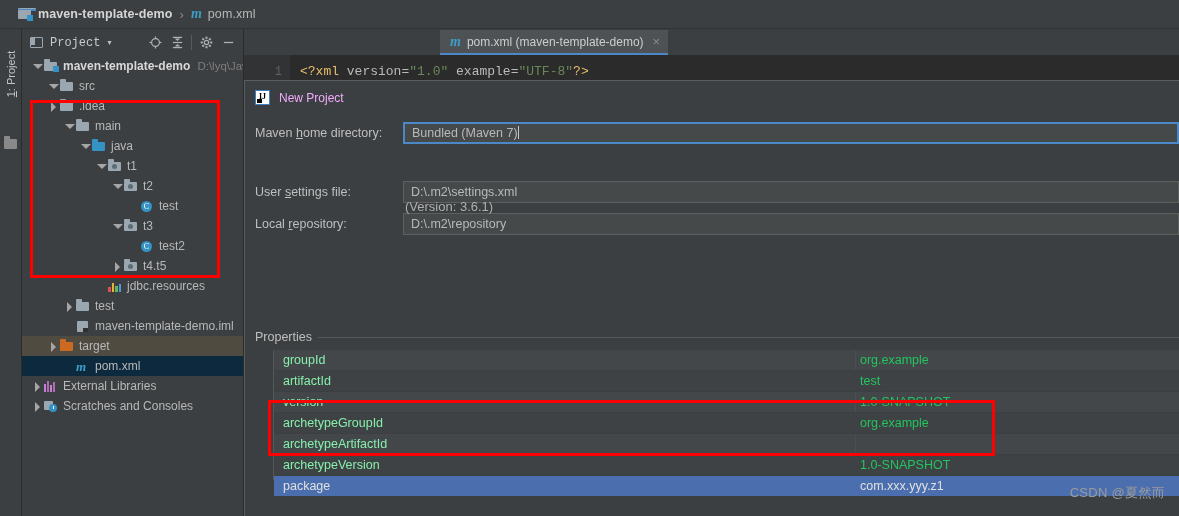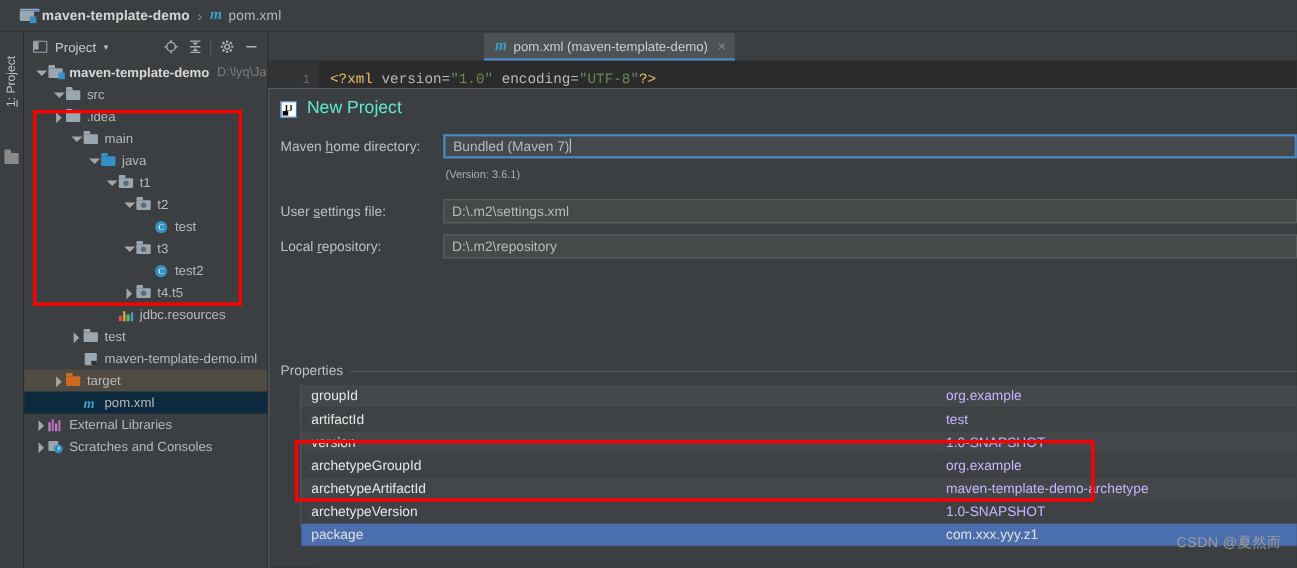--- a/index.html
+++ b/index.html
@@ -70,21 +70,21 @@
   .project-panel {
     position:absolute; left:22px; top:29px;
     width:222px; height:487px;
     background:#3c3f41;
     border-right:1px solid #2b2b2b;
   }
   .pp-header {
     position:absolute; left:0; top:0; width:100%; height:27px;
     display:flex; align-items:center; padding-left:8px;
   }
-  .pp-title { color:#c9c9c9; font-size:12px; margin-left:7px; }
+  .pp-title { color:#c9c9c9; font-size:12px; margin-left:7px;font-family:Liberation Mono, monospace; }
   .pp-caret { margin-left:7px; color:#c0c0c0; font-size:8px; }
   .ic-projectwin { width:13px;height:11px;border:1.6px solid #9aa7b0; border-radius:1px; position:relative;}
   .ic-projectwin:after { content:""; position:absolute; left:0; top:0; width:4px;height:7px;background:#9aa7b0;}
 
   .pp-toolbar { position:absolute; right:4px; top:0; height:27px; display:flex; align-items:center; }
   .tbtn { width:22px;height:22px; display:flex;align-items:center;justify-content:center; }
   .tb-sep { width:1px;height:15px;background:#5a5a5a;margin:0 3px; }
 
   .tree {
     position:absolute; left:0; top:27px; width:100%; height:460px;
@@ -208,58 +208,58 @@
   .dlg-title {
     position:absolute; left:10px; top:9px;
     display:flex; align-items:center;
   }
   .ic-ij {
     width:15px;height:15px;background:#ffffff;border:1.5px solid #3d7fc1;
     color:#000; font-size:8px; font-weight:bold; line-height:12px; text-align:center;
     font-family:"Liberation Serif", serif; position:relative;
   }
   .ic-ij:after{content:"";position:absolute;left:1px;bottom:1px;width:5px;height:4px;background:#000;}
-  .dlg-title-text { color:#5eead4; font-size:16px; margin-left:9px; }
+  .dlg-title-text { color:#f0abfc; font-size:12px; margin-left:9px; }
 
   .field-row { position:absolute; left:0; width:100%; height:22px; }
   .field-label { position:absolute; left:10px; color:#bfbfbf; font-size:12.5px; line-height:22px;}
   .field-label u { text-decoration:underline; }
   .field-input {
     position:absolute; left:158px; right:0; height:22px;
     background:#45494a; border:1px solid #5e6060;
     color:#b9b9b9; font-size:12.5px; line-height:20px; padding-left:7px;
     white-space:nowrap; overflow:hidden;
   }
   .field-input.focused {
     background:#45494a; border:2px solid #4a88c7; line-height:18px;
   }
   .caret { display:inline-block; width:1px; height:13px; background:#c7c7c7; vertical-align:-2px; }
-  .version-note { position:absolute; left:160px; color:#aeaeae; font-size:10px; }
+  .version-note { position:absolute; left:160px; color:#aeaeae; font-size:13px;margin-top:45px; }
 
   
   .props-legend {
     position:absolute; left:10px; top:249px; color:#bfbfbf; font-size:12.5px;
     background:#3c3f41; padding-right:6px; z-index:2;
   }
   .props-rule {
     position:absolute; left:72px; right:0px; top:256px; height:1px; background:#555859;
   }
   .props-table {
     position:absolute; left:28px; top:269px; right:0px; height:130px;
     background:#43474a;
     border-left:1px solid #555859;
   }
   .prow {
     position:relative; height:21px; display:flex; align-items:center;
     border-bottom:1px solid #3c3f41;
   }
   .prow.alt { background:#3f4244; }
   .prow.selected { background:#4b6eaf; }
-  .prow .pkey { position:absolute; left:9px; color:#e5e5e5; font-size:12.5px; }
-  .prow .pval { position:absolute; left:586px; color:#c4b5fd; font-size:12.5px; }
+  .prow .pkey { position:absolute; left:9px; color:#86efac; font-size:12.5px; }
+  .prow .pval { position:absolute; left:586px; color:#22c55e; font-size:12.5px; }
   .prow.selected .pkey, .prow.selected .pval { color:#e0e0e0; }
   .pcol-split { position:absolute; left:581px; top:0; bottom:0; width:1px; background:#4a4e50; }
 
   
   .redbox {
     position:absolute; border:3px solid #fe0000; pointer-events:none; z-index:40;
   }
 
   .watermark {
     position:absolute; right:14px; bottom:14px;
@@ -507,21 +507,21 @@
     <div class="tabbar">
       <div class="tab">
         <span class="ic-maven">m</span>
         <span class="t-label">pom.xml (maven-template-demo)</span>
         <span class="t-close">×</span>
       </div>
     </div>
     <div class="gutter">
       <span class="lineno">1</span>
     </div>
-    <div class="code-line"><span class="cd-tag">&lt;?xml </span><span class="cd-attr">version=</span><span class="cd-str">"1.0"</span><span class="cd-attr"> encoding=</span><span class="cd-str">"UTF-8"</span><span class="cd-tag">?&gt;</span></div>
+    <div class="code-line"><span class="cd-tag">&lt;?xml </span><span class="cd-attr">version=</span><span class="cd-str">"1.0"</span><span class="cd-attr"> example=</span><span class="cd-str">"UTF-8"</span><span class="cd-tag">?&gt;</span></div>
   </div>
 
   <div class="dialog">
     <div class="dlg-title">
       <span class="ic-ij">IJ</span>
       <span class="dlg-title-text">New Project</span>
     </div>
 
     <div id="dialog-fields">
         <div class="field-row" style="top: 41px; padding-left: 16px;">
@@ -556,21 +556,20 @@
         <div class="prow">
           <span class="pkey">version</span>
           <span class="pval">1.0-SNAPSHOT</span>
         </div>
         <div class="prow alt">
           <span class="pkey">archetypeGroupId</span>
           <span class="pval">org.example</span>
         </div>
         <div class="prow">
           <span class="pkey">archetypeArtifactId</span>
-          <span class="pval">maven-template-demo-archetype</span>
         </div>
         <div class="prow alt">
           <span class="pkey">archetypeVersion</span>
           <span class="pval">1.0-SNAPSHOT</span>
         </div>
         <div class="prow selected">
           <span class="pkey">package</span>
           <span class="pval">com.xxx.yyy.z1</span>
         </div>
       </div>

